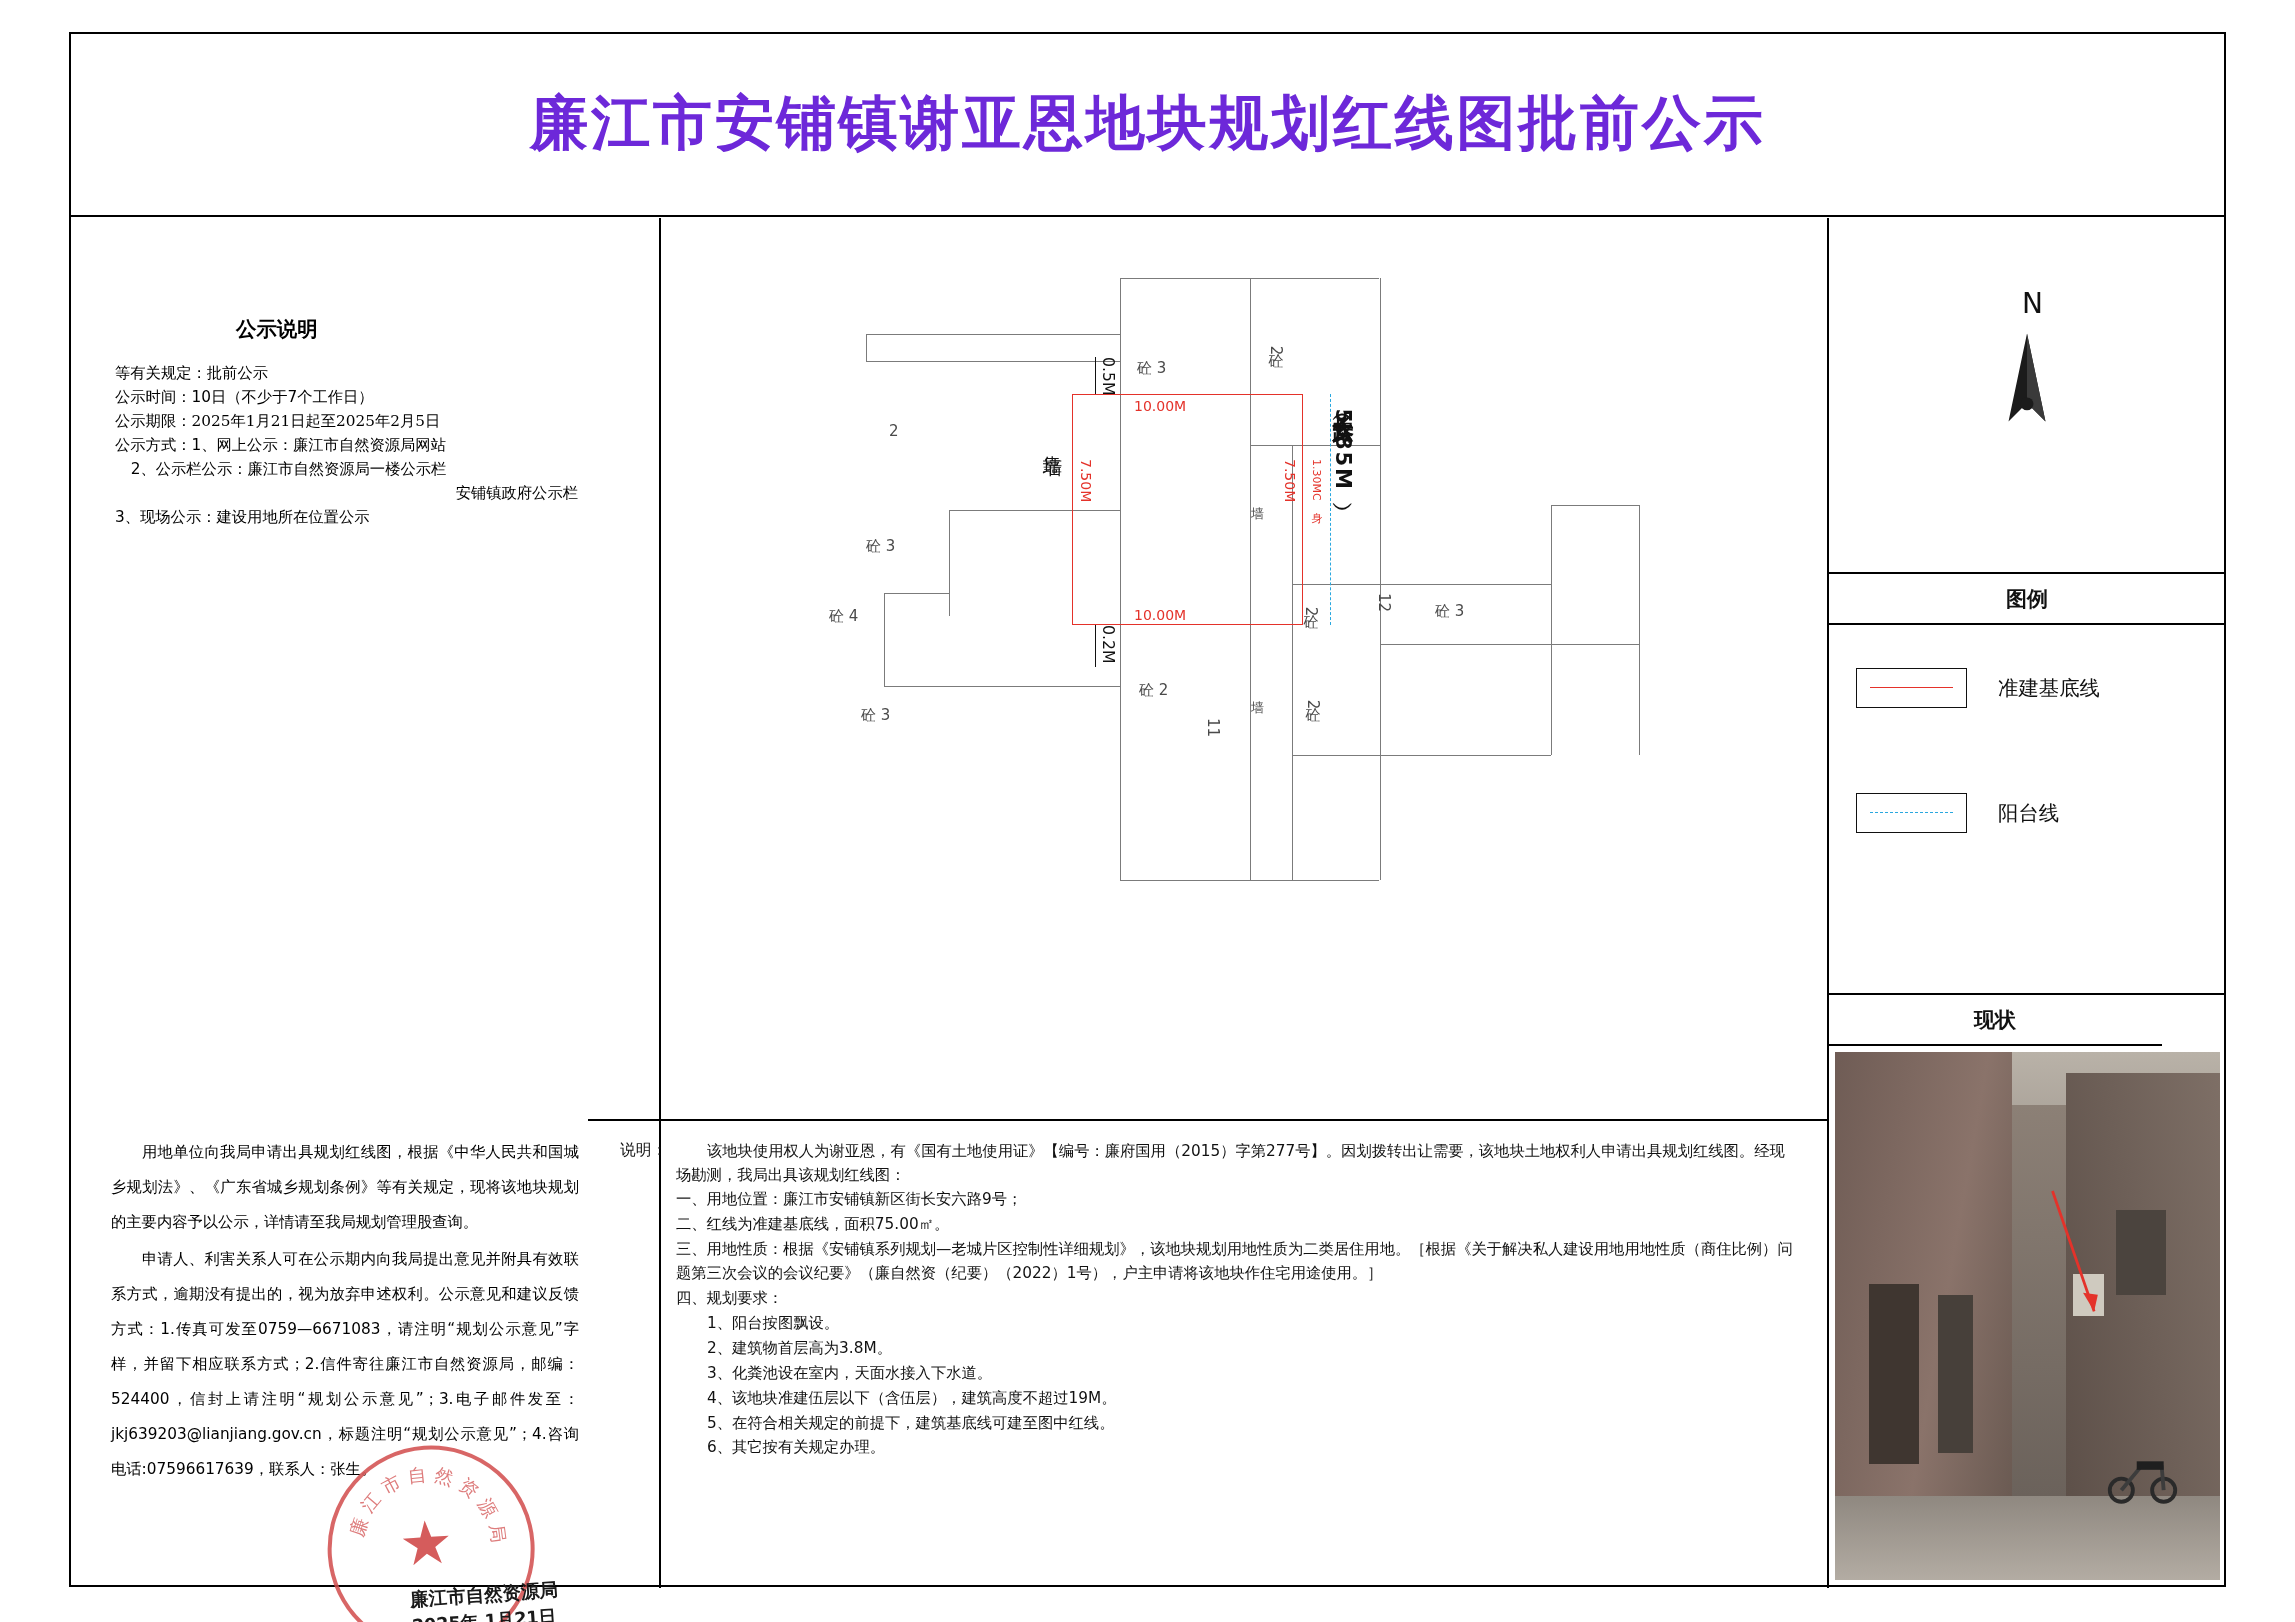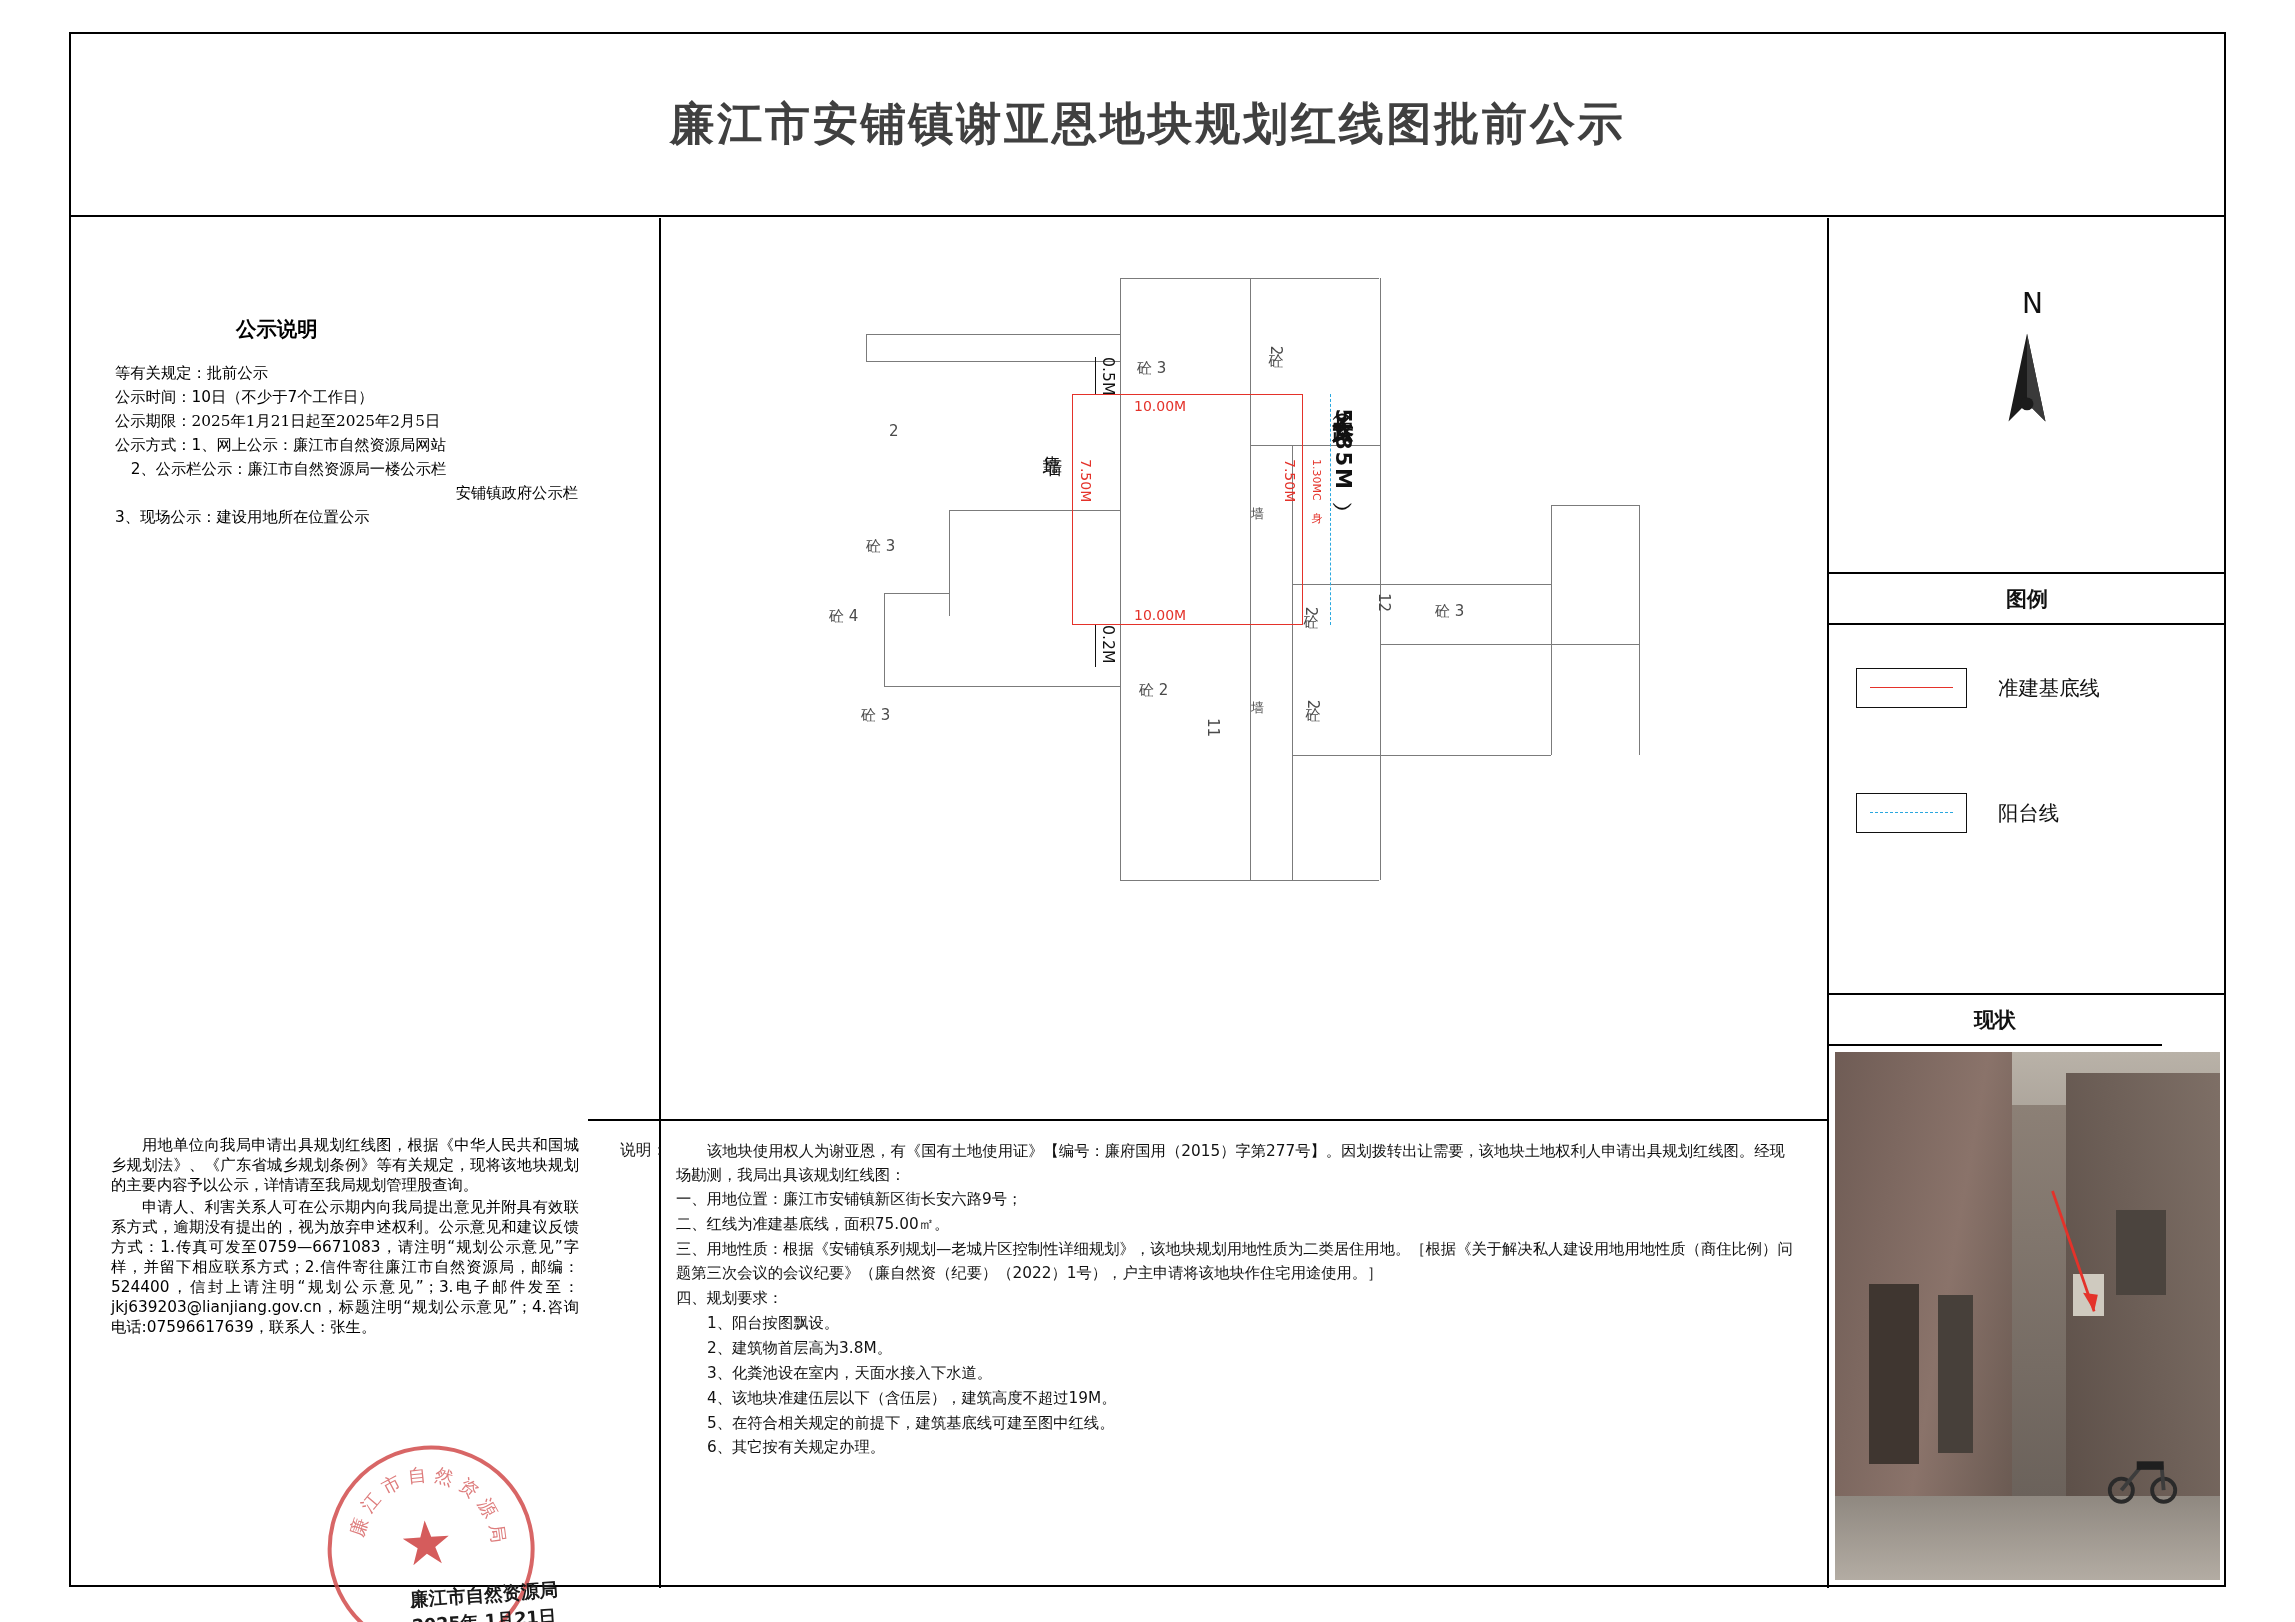--- a/index.html
+++ b/index.html
@@ -13,41 +13,41 @@
     border:2.8px solid #000;box-sizing:border-box;
   }
   
   .title-bar{
     position:absolute;left:69px;top:32px;width:2157px;height:185px;
     border-bottom:2.8px solid #000;box-sizing:border-box;
     display:flex;align-items:center;justify-content:center;
   }
   .title-text{
     font-family:"DejaVu Sans","Liberation Sans",sans-serif;
-    font-size:45px;font-weight:bold;letter-spacing:2.8px;color:#404040;
+    font-size:59px;font-weight:bold;letter-spacing:2.8px;color:#6d28d9;
   }
   
   .left-col{
     position:absolute;left:69px;top:218px;width:592px;height:1370px;
     border-right:2.8px solid #000;box-sizing:border-box;
   }
   .notice-head{
     position:absolute;left:167px;top:97px;font-size:20.4px;font-weight:bold;color:#000;
   }
   .notice-lines{
     position:absolute;left:46px;top:143px;width:463px;
     font-size:15.3px;line-height:24px;color:#000;
   }
   .notice-lines div{white-space:nowrap;}
   .handwrite{font-family:"DejaVu Serif","Liberation Serif",serif;}
   .indent1{padding-left:15.7px;}
   .indent2{padding-left:56px;text-align:right;}
   .body-para{
     position:absolute;left:42px;top:917px;width:468px;
-    font-size:15.3px;line-height:20px;color:#000;text-align:justify;
+    font-size:15.3px;line-height:35px;color:#000;text-align:justify;
   }
   .body-para p{margin:0 0 1.9px 0;text-indent:31px;}
   
   .stamp{
     position:absolute;left:259px;top:1227px;width:222px;height:218px;
     transform:rotate(-4deg);
   }
   .stamp-circle{
     position:absolute;left:0;top:0;width:199px;height:199px;border:4.2px solid #d14b4b;
     border-radius:50%;opacity:.85;

